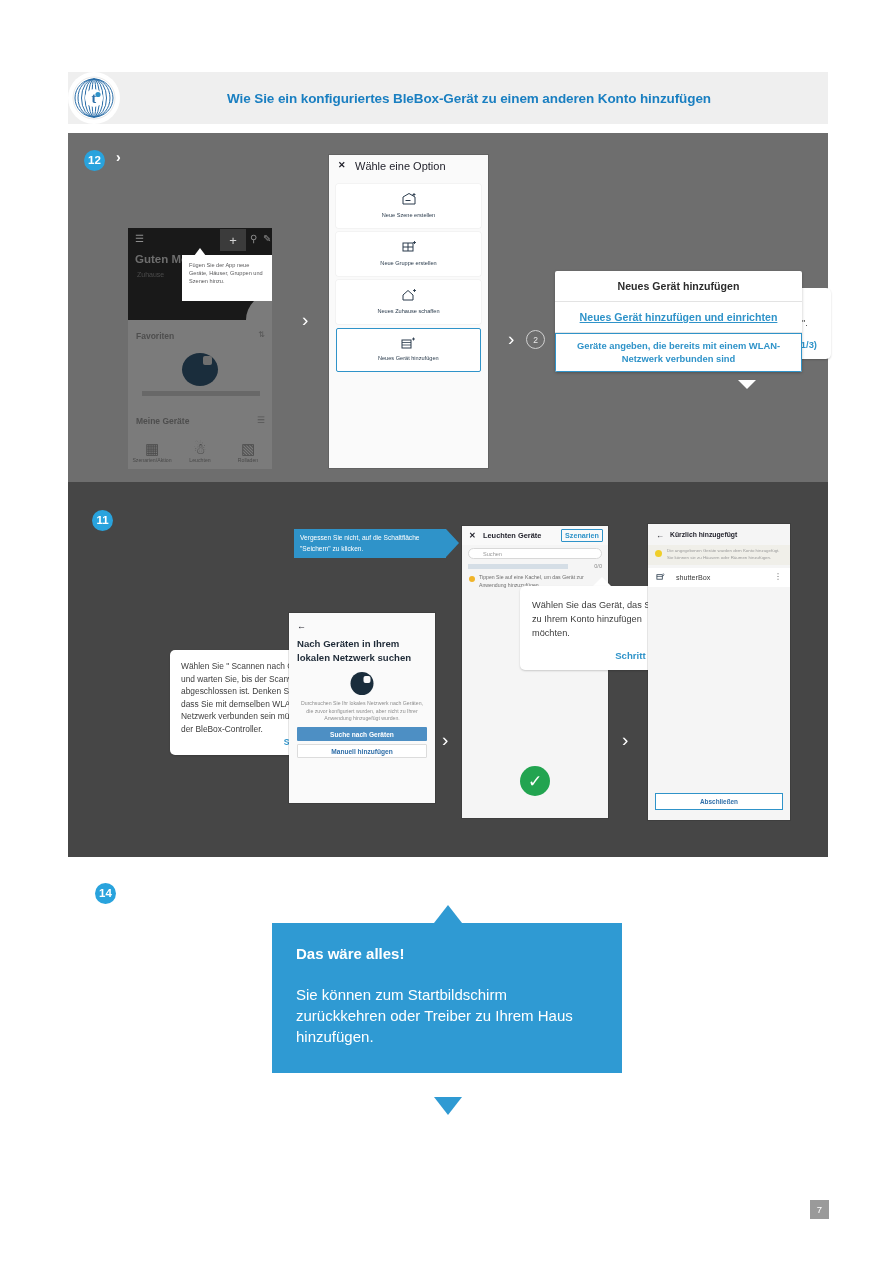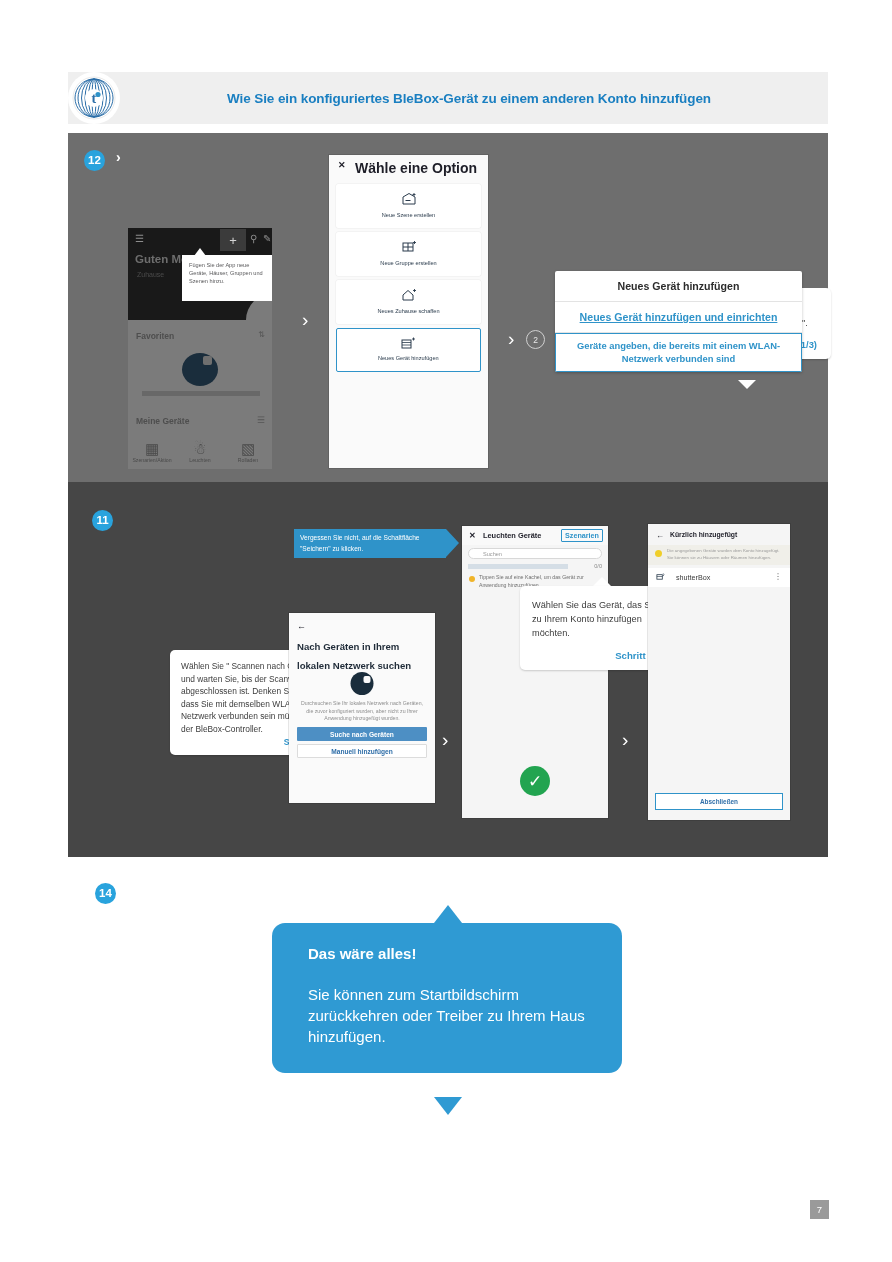--- a/index.html
+++ b/index.html
@@ -96,21 +96,21 @@
   
   .phone{
     position:absolute;background:#f7f7f7;box-shadow:0 0 0 1px rgba(0,0,0,.10);
   }
   .phone-inner{position:absolute;inset:0;overflow:hidden;}
 
   
   .p-opt{left:261px;top:22px;width:159px;height:313px;background:#fafafa;}
   .p-opt-bar{position:absolute;left:0;top:0;width:159px;height:22px;background:#fafafa;}
   .p-opt-x{position:absolute;left:9px;top:5px;color:#1e1e28;font-size:9px;font-weight:bold;}
-  .p-opt-t{position:absolute;left:26px;top:5px;color:#1e1e28;font-size:14px;font-weight:bold;}
+  .p-opt-t{position:absolute;left:26px;top:5px;color:#1e1e28;font-size:11px;font-weight:normal;}
   .opt-card{
     position:absolute;left:7px;width:145px;height:44px;background:#ffffff;border-radius:2px;
     box-shadow:0 0 0 .5px #ececec;
   }
   .opt-card.sel{border:1.2px solid #2f93c9;box-shadow:none;width:142.6px;height:41.6px;}
   .opt-ic{position:absolute;left:0;right:0;top:8px;text-align:center;color:#2a3b4c;font-size:14px;line-height:16px;}
   .opt-lb{position:absolute;left:0;right:0;top:28px;text-align:center;color:#2a3b4c;font-size:5.6px;}
   .opt-card.sel .opt-lb{top:26px;}
   .opt-card.sel .opt-ic{top:7px;}
 
@@ -186,21 +186,21 @@
   .pf-hint{position:absolute;left:17px;top:48px;width:118px;color:#6f6f6f;font-size:5.2px;line-height:7.6px;}
   .pf-check{position:absolute;right:8px;top:68px;color:#2f93c9;font-size:8px;}
   .pf-ok{
     position:absolute;left:50%;transform:translateX(-50%);bottom:22px;width:30px;height:30px;border-radius:50%;
     background:#22a450;color:#fff;font-size:17px;display:flex;align-items:center;justify-content:center;
   }
 
   
   .p-search{left:221px;top:131px;width:146px;height:190px;background:#fafafa;}
   .ps-back{position:absolute;left:8px;top:8px;color:#1e1e28;font-size:9px;}
-  .ps-title{position:absolute;left:8px;top:24px;width:132px;color:#1f2b38;font-size:9.6px;font-weight:bold;line-height:19px;}
+  .ps-title{position:absolute;left:8px;top:24px;width:132px;color:#1f2b38;font-size:9.6px;font-weight:bold;line-height:14px;}
   .ps-globe{
     position:absolute;left:50%;transform:translateX(-50%);top:59px;width:23px;height:23px;border-radius:50%;
     background:#1a2d3c;
   }
   .ps-globe:after{content:"";position:absolute;left:13px;top:4px;width:7px;height:7px;background:#fafafa;border-radius:2px;}
   .ps-body{position:absolute;left:9px;top:87px;width:128px;color:#8e8e8e;font-size:5.2px;line-height:7.6px;text-align:center;}
   .ps-btn1{
     position:absolute;left:8px;top:114px;width:130px;height:14px;background:#4d8fc4;color:#fff;
     font-size:6.6px;font-weight:bold;display:flex;align-items:center;justify-content:center;border-radius:1px;
   }
@@ -242,22 +242,22 @@
 
   .c-top{
     left:596px;top:155px;width:167px;padding:13px 14px 9px 14px;
   }
   .c-top .ctext{font-size:9px;line-height:14.5px;}
   .c-top .cstep{font-size:9.4px;margin-top:9px;}
 
   
   .s14-badge{position:absolute;left:95px;top:883px;}
   .bubble{
-    position:absolute;left:272px;top:923px;width:350px;background:#2f9ad3;border-radius:13px;
-    padding:22px 24px 26px 36px;box-sizing:border-box;color:#ffffff;
+    position:absolute;left:272px;top:923px;width:350px;background:#2f9ad3;border-radius:0;
+    padding:22px 24px 26px 24px;box-sizing:border-box;color:#ffffff;
   }
   .bubble-h{font-size:15px;font-weight:bold;margin-bottom:22px;}
   .bubble-p{font-size:15px;line-height:21px;}
   .bub-tail-top{
     position:absolute;left:434px;top:905px;width:0;height:0;
     border-left:14px solid transparent;border-right:14px solid transparent;border-bottom:18px solid #2f9ad3;
   }
   .bub-tail-bot{
     position:absolute;left:434px;top:1097px;width:0;height:0;
     border-left:14px solid transparent;border-right:14px solid transparent;border-top:18px solid #2f9ad3;

